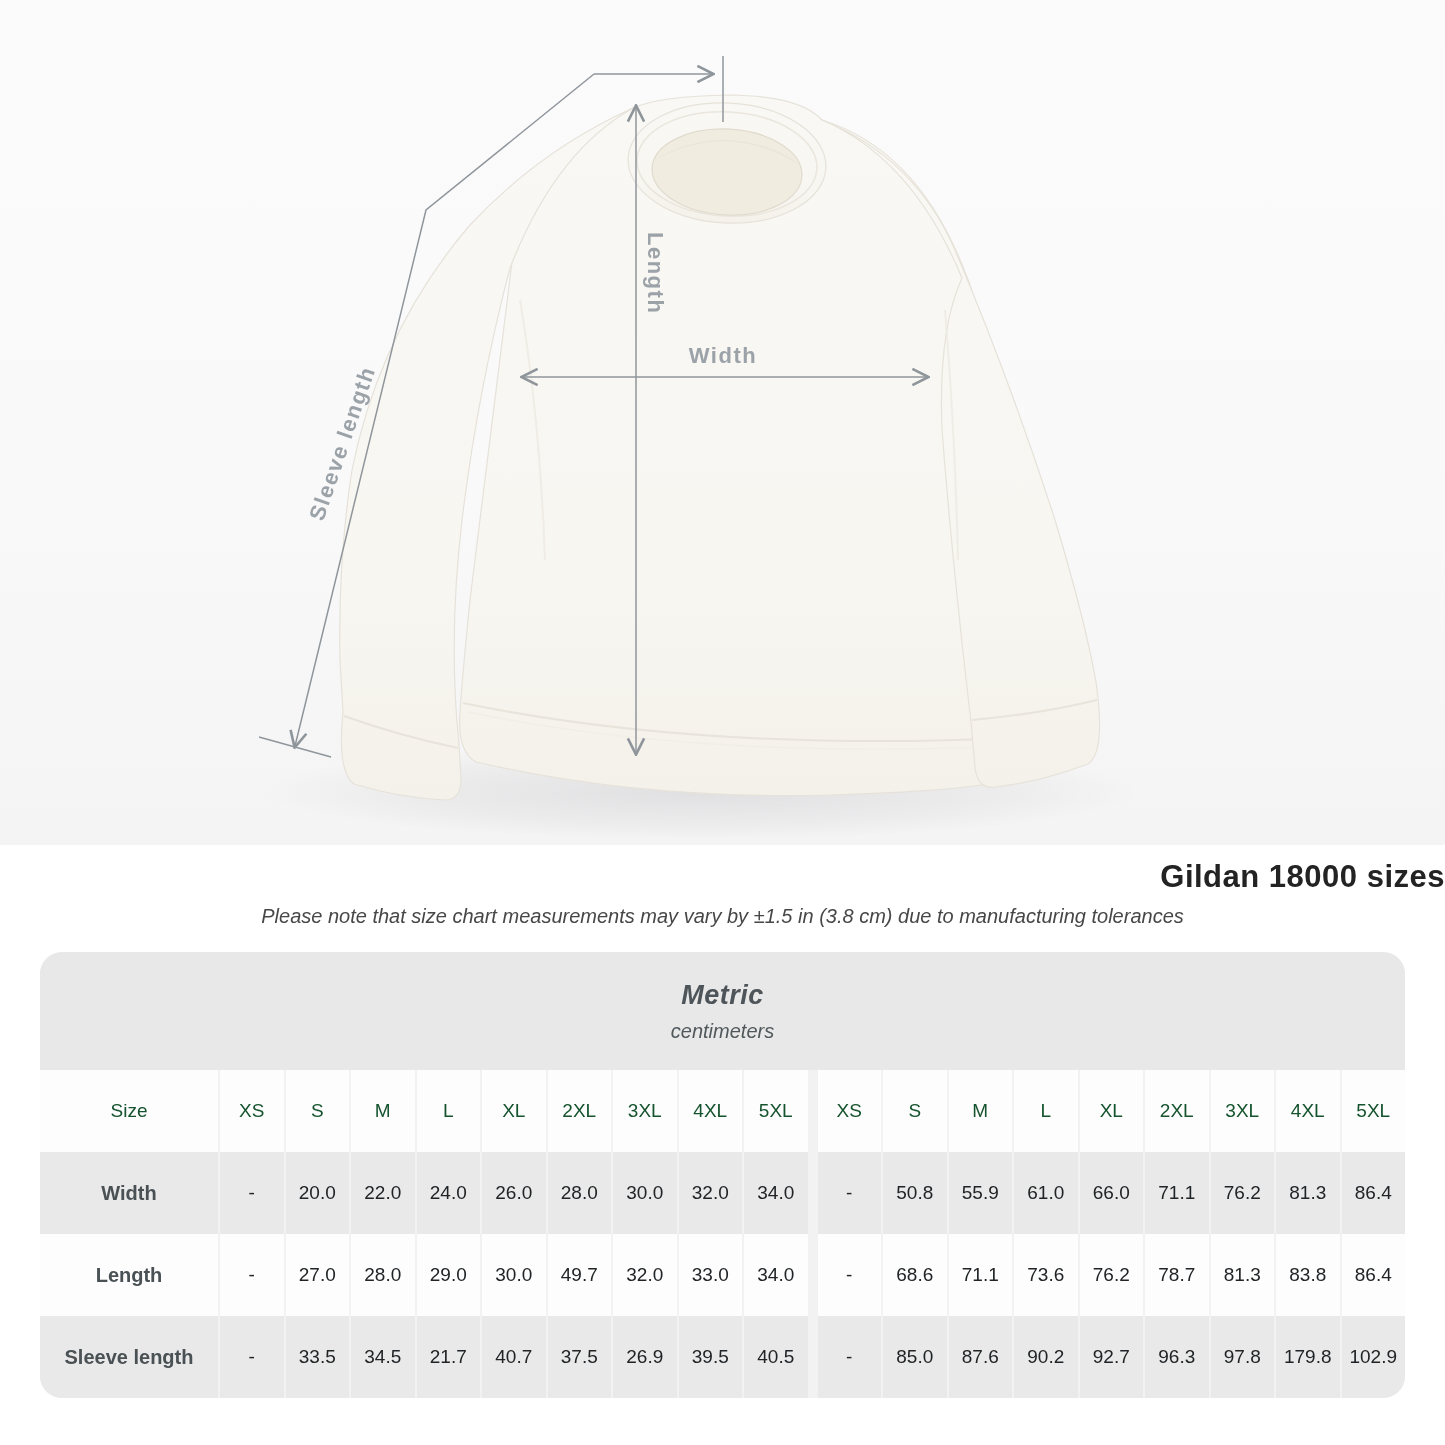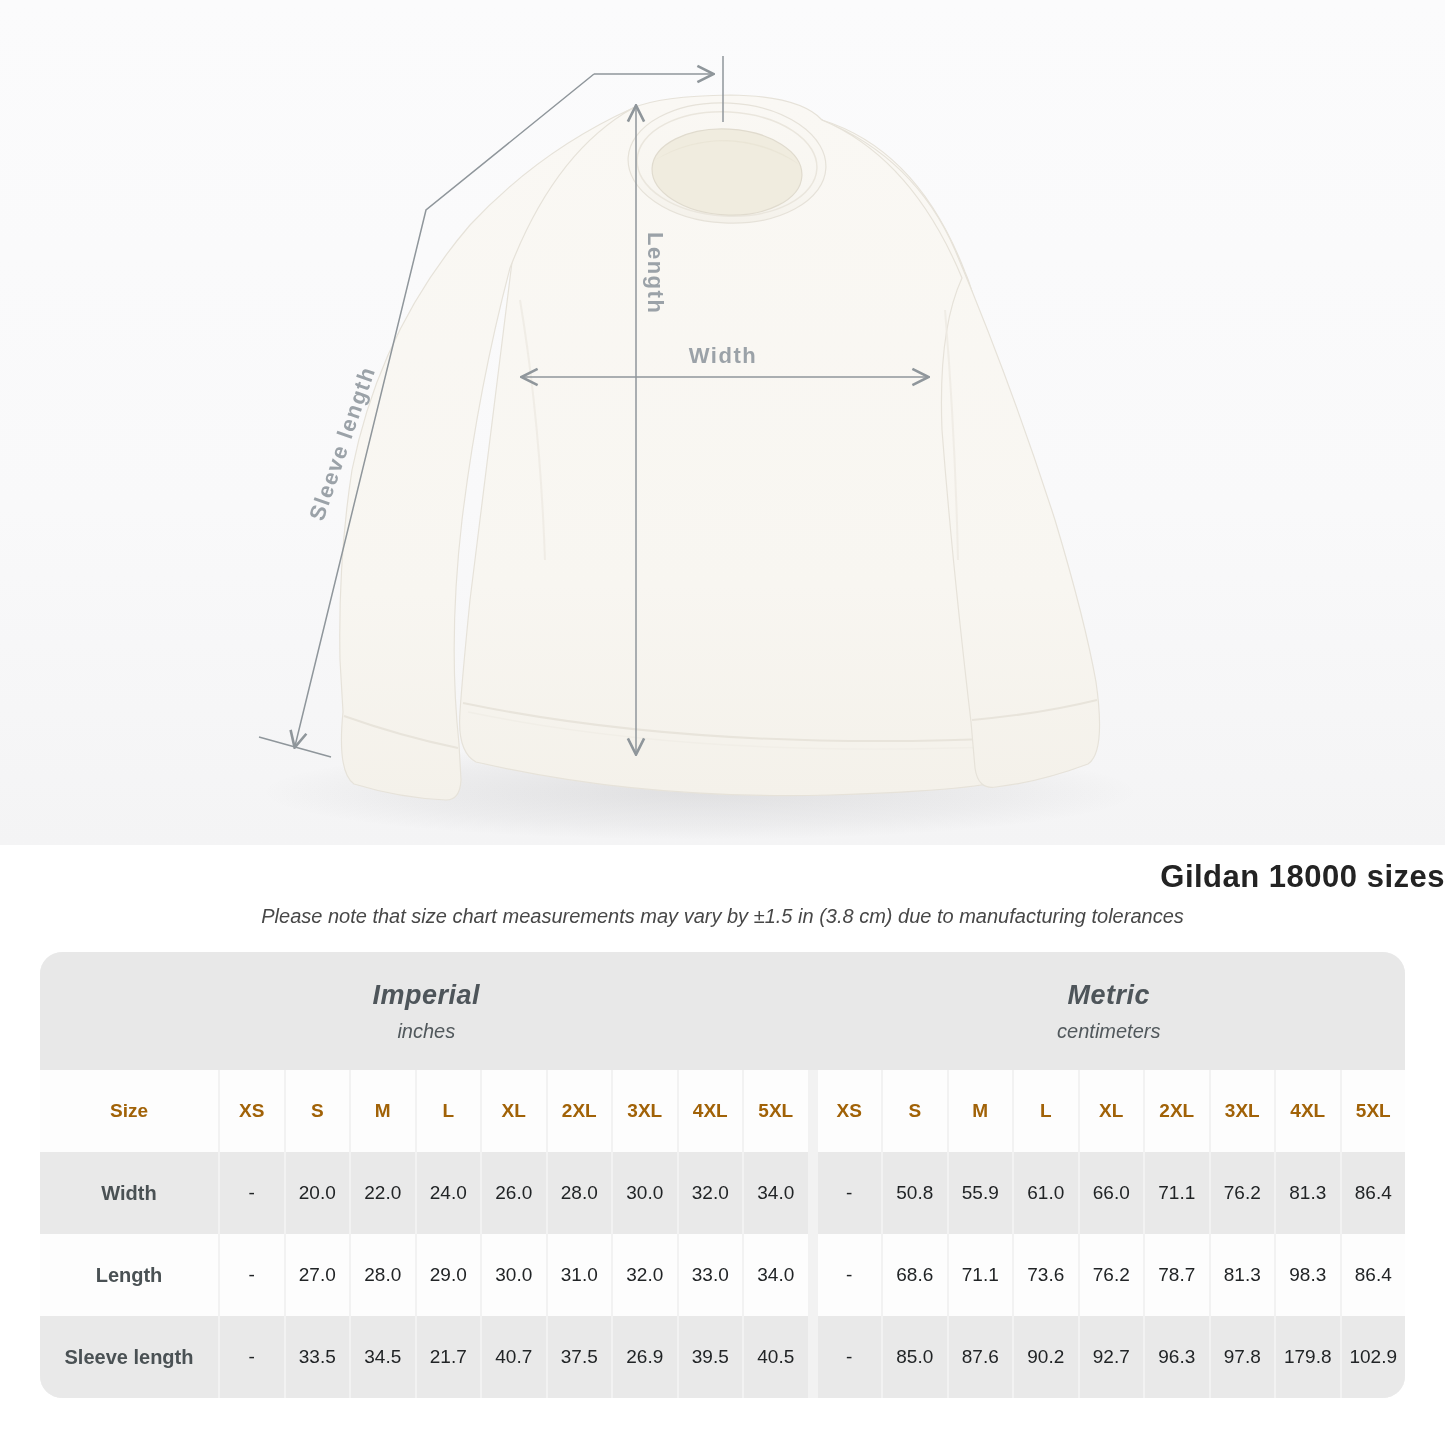--- a/index.html
+++ b/index.html
@@ -66,21 +66,21 @@
     column-gap:2px;
     background:#f2f2f2;
   }
   .cell{
     display:flex; align-items:center; justify-content:center;
     background:#fdfdfd;
     white-space:nowrap;
   }
   .cell.gray{ background:#e9e9e9; }
   .cell.spacer{ background:#f2f2f2; }
-  .cell.hdr{ font-size:19px; font-weight:bold; color:#a16207; }
+  .cell.hdr{ font-size:19px; font-weight:normal; color:#14532d; }
   .cell.rowlabel{ font-size:20px; font-weight:bold; color:#4a5154; }
   .cell.val{ font-size:19px; color:#212426; }
 </style>
 </head>
 <body>
 
 <div class="photo-area">
   <svg width="1445" height="845" viewBox="0 0 1445 845">
     <defs>
       <radialGradient id="floorShadow" cx="50%" cy="50%" r="50%">
@@ -177,24 +177,20 @@
       <text transform="translate(323,522) rotate(-71)">Sleeve length</text>
     </g>
   </svg>
 </div>
 
 <div class="title">Gildan 18000 sizes</div>
 <div class="subtitle">Please note that size chart measurements may vary by ±1.5 in (3.8 cm) due to manufacturing tolerances</div>
 
 <div class="size-table">
   <div class="band">
-    <div class="band-sec imperial">
-      <div class="band-title">Imperial</div>
-      <div class="band-unit">inches</div>
-    </div>
     <div class="band-sec metric">
       <div class="band-title">Metric</div>
       <div class="band-unit">centimeters</div>
     </div>
   </div>
   <div class="grid" id="grid">
       <div class="cell hdr">Size</div>
       <div class="cell hdr">XS</div>
       <div class="cell hdr">S</div>
       <div class="cell hdr">M</div>
@@ -233,33 +229,33 @@
       <div class="cell val gray">71.1</div>
       <div class="cell val gray">76.2</div>
       <div class="cell val gray">81.3</div>
       <div class="cell val gray">86.4</div>
       <div class="cell rowlabel">Length</div>
       <div class="cell val">-</div>
       <div class="cell val">27.0</div>
       <div class="cell val">28.0</div>
       <div class="cell val">29.0</div>
       <div class="cell val">30.0</div>
-      <div class="cell val">31.0</div>
+      <div class="cell val">49.7</div>
       <div class="cell val">32.0</div>
       <div class="cell val">33.0</div>
       <div class="cell val">34.0</div>
       <div class="cell spacer"></div>
       <div class="cell val">-</div>
       <div class="cell val">68.6</div>
       <div class="cell val">71.1</div>
       <div class="cell val">73.6</div>
       <div class="cell val">76.2</div>
       <div class="cell val">78.7</div>
       <div class="cell val">81.3</div>
-      <div class="cell val">98.3</div>
+      <div class="cell val">83.8</div>
       <div class="cell val">86.4</div>
       <div class="cell rowlabel gray">Sleeve length</div>
       <div class="cell val gray">-</div>
       <div class="cell val gray">33.5</div>
       <div class="cell val gray">34.5</div>
       <div class="cell val gray">21.7</div>
       <div class="cell val gray">40.7</div>
       <div class="cell val gray">37.5</div>
       <div class="cell val gray">26.9</div>
       <div class="cell val gray">39.5</div>

